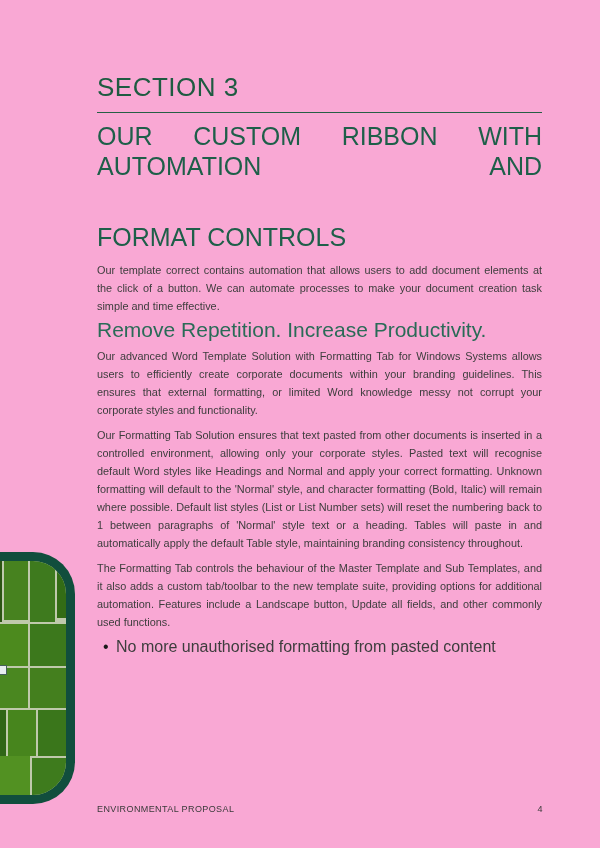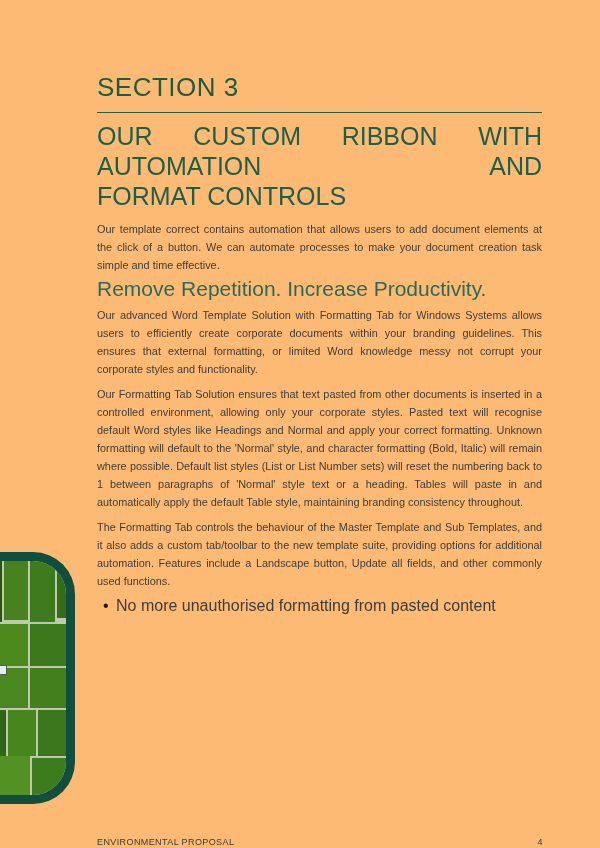--- a/index.html
+++ b/index.html
@@ -1,20 +1,20 @@
 <!DOCTYPE html>
 <html><head>
 <meta charset="utf-8">
 <style>
   html, body { margin: 0; padding: 0; background: #ffffff; }
   .page {
     position: relative;
     width: 600px;
     height: 848px;
-    background: #fdba74;
+    background: #f9a8d4;
     overflow: hidden;
     font-family: "Liberation Sans", sans-serif;
   }
   .content {
     position: absolute;
     left: 97px;
     top: 0;
     width: 445px;
   }
   .section-title {
@@ -35,21 +35,21 @@
     font-size: 25px;
     line-height: 30px;
     font-weight: 400;
     color: #1E5F49;
   }
   .doc-title .justify-line {
     display: block;
     text-align: justify;
     text-align-last: justify;
   }
-  .doc-title .left-line { display: block; }
+  .doc-title .left-line { display: block; margin-top: 41px; }
   p.body {
     margin: 7px 0 0;
     font-size: 10.9px;
     line-height: 18px;
     color: #3D3D3D;
     text-align: justify;
   }
   p.body.first { margin-top: 9px; }
   .sub-heading {
     margin: 5px 0 0;
@@ -117,21 +117,21 @@
     width: 8px;
     height: 10px;
     background: #E8EDEF;
     border: 1px solid #47605a;
     box-sizing: border-box;
   }
   .footer {
     position: absolute;
     left: 97px;
     right: 57px;
-    top: 837px;
+    top: 804px;
     display: flex;
     justify-content: space-between;
     align-items: baseline;
     font-size: 9px;
     letter-spacing: 0.4px;
     color: #3A3A3A;
   }
 </style>
 </head>
 <body>

